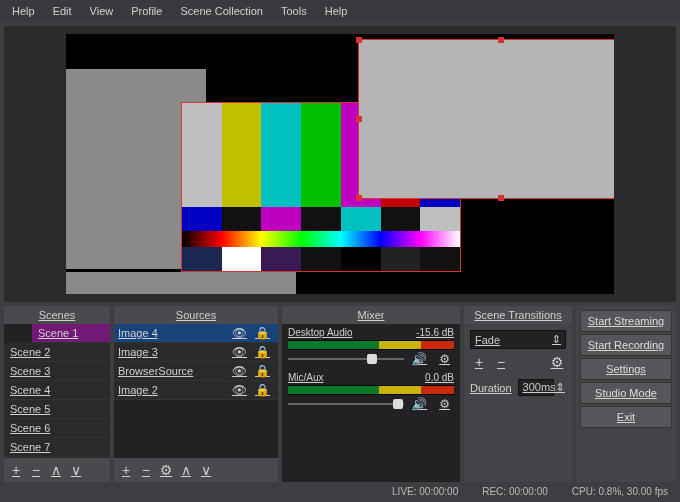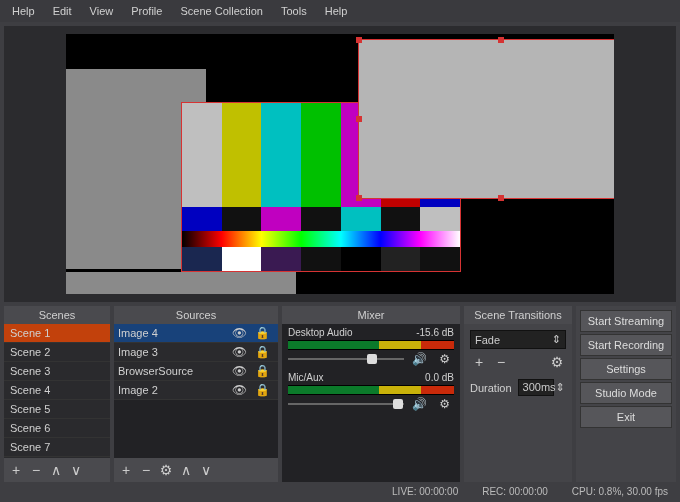--- a/index.html
+++ b/index.html
@@ -13,26 +13,26 @@
   .sel-handle { position: absolute; width: 6px; height: 6px; background: #d63333; }
   .bars-img { position: absolute; left: 115px; top: 68px; width: 280px; height: 170px; border: 1px solid #d63333; }
   .cbars-top { display:flex; height: 62%; }
   .cbars-top div { flex:1; }
   .cbars-mid { height: 14%; display:flex; }
   .cbars-mid div { flex:1; }
   .cbars-grad { height:10%; background: linear-gradient(90deg,#000,#f00,#ff0,#0f0,#0ff,#00f,#f0f,#fff); }
   .cbars-bot { height:14%; display:flex; }
   .cbars-bot div { flex:1; }
   .panels { display: flex; gap: 4px; padding: 0 4px 4px; height: 180px; }
-  .panel { background: #444448; display: flex; flex-direction: column; }
+  .panel { background: #444448; display: flex; flex-direction: column; text-decoration: underline; }
   .panel-title { text-align: center; padding: 3px; background: #4a4a4e; font-size: 11px; }
   .panel-body { flex: 1; background: #222225; overflow: hidden; position: relative; }
   .panel-footer { display: flex; gap: 2px; padding: 3px; background: #4a4a4e; }
   .list-item { padding: 3px 6px; background: #2a2a2d; border-bottom: 1px solid #333; cursor: pointer; }
-  .list-item.sel { background: #c2410c; }
+  .list-item.sel { background: #701a75; margin-left: 28px; }
   .src-row { display:flex; align-items:center; padding: 2px 4px; background:#2a2a2d; border-bottom:1px solid #333; }
   .src-row.sel { background: #18427a; }
   .src-name { flex:1; }
   .icon-btn { color:#ccc; padding: 1px 4px; cursor:pointer; font-size:12px; line-height:1; }
   .ft-btn { width:18px; height:18px; color:#ccc; display:flex;align-items:center;justify-content:center; cursor:pointer; font-size:14px; }
   .mixer-ch { padding: 3px 6px; }
   .mixer-head { display:flex; justify-content:space-between; font-size:10px; }
   .meter { height: 10px; background:#0a0a0a; margin:2px 0; position:relative;
     background: linear-gradient(90deg,#0b7a2a 0%,#0b7a2a 55%,#c9b20a 55%,#c9b20a 80%,#c92a0a 80%,#c92a0a 100%);
     border-top:1px solid #000; border-bottom:1px solid #000; }

